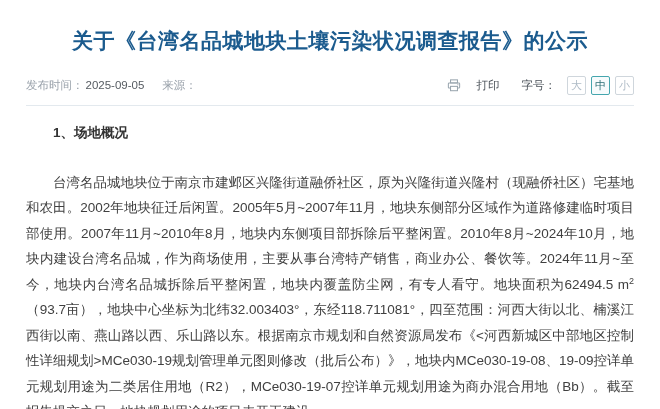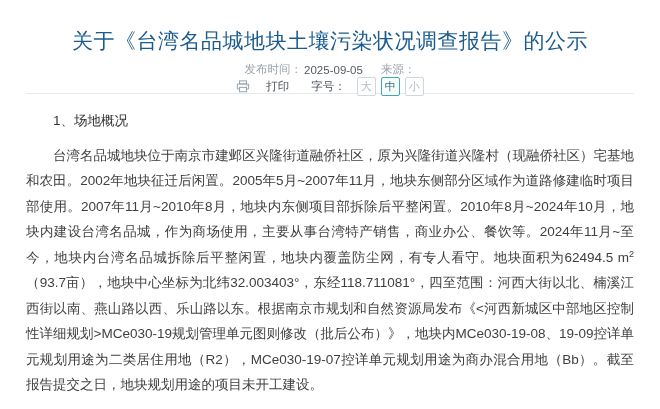--- a/index.html
+++ b/index.html
@@ -13,33 +13,32 @@
   }
   .page {
     width: 660px;
     height: 409px;
     padding: 0 26px;
   }
   .article-title {
     margin-top: 26px;
     text-align: center;
     font-size: 21px;
-    font-weight: normal;
+    font-weight: bold;
     color: #1b5b8e;
     letter-spacing: 0.5px;
     line-height: 30px;
   }
   .meta-row {
-    margin-top: 6px;
+    margin-top: 18px;
     display: flex;
     align-items: center;
     justify-content: space-between;
     font-size: 11.5px;
     height: 22px;
-    flex-direction: column;
   }
   .meta-left { display: flex; align-items: center; white-space: nowrap; }
   .meta-label { color: #9aa2ab; }
   .meta-value { color: #555b61; margin-left: 2px; }
   .meta-sep { width: 18px; display: inline-block; }
   .meta-right { display: flex; align-items: center; white-space: nowrap; }
   .print-btn {
     display: inline-flex;
     align-items: center;
     gap: 16px;
@@ -76,24 +75,24 @@
   }
   .article {
     margin-top: 14px;
     font-size: 13.5px;
     line-height: 25.5px;
     text-align: justify;
     color: #404040;
   }
   .article p { text-indent: 2em; }
   .section-heading {
-    font-weight: normal;
+    font-weight: bold;
     color: #333333;
     margin-top: 11px;
-    margin-bottom: 9px;
+    margin-bottom: 24px;
   }
   .bold-seg { font-weight: bold; }
   sup { font-size: 9px; line-height: 0; }
 </style>
 </head>
 <body>
 
 <div class="page">
 
   <h1 class="article-title">关于《台湾名品城地块土壤污染状况调查报告》的公示</h1>

